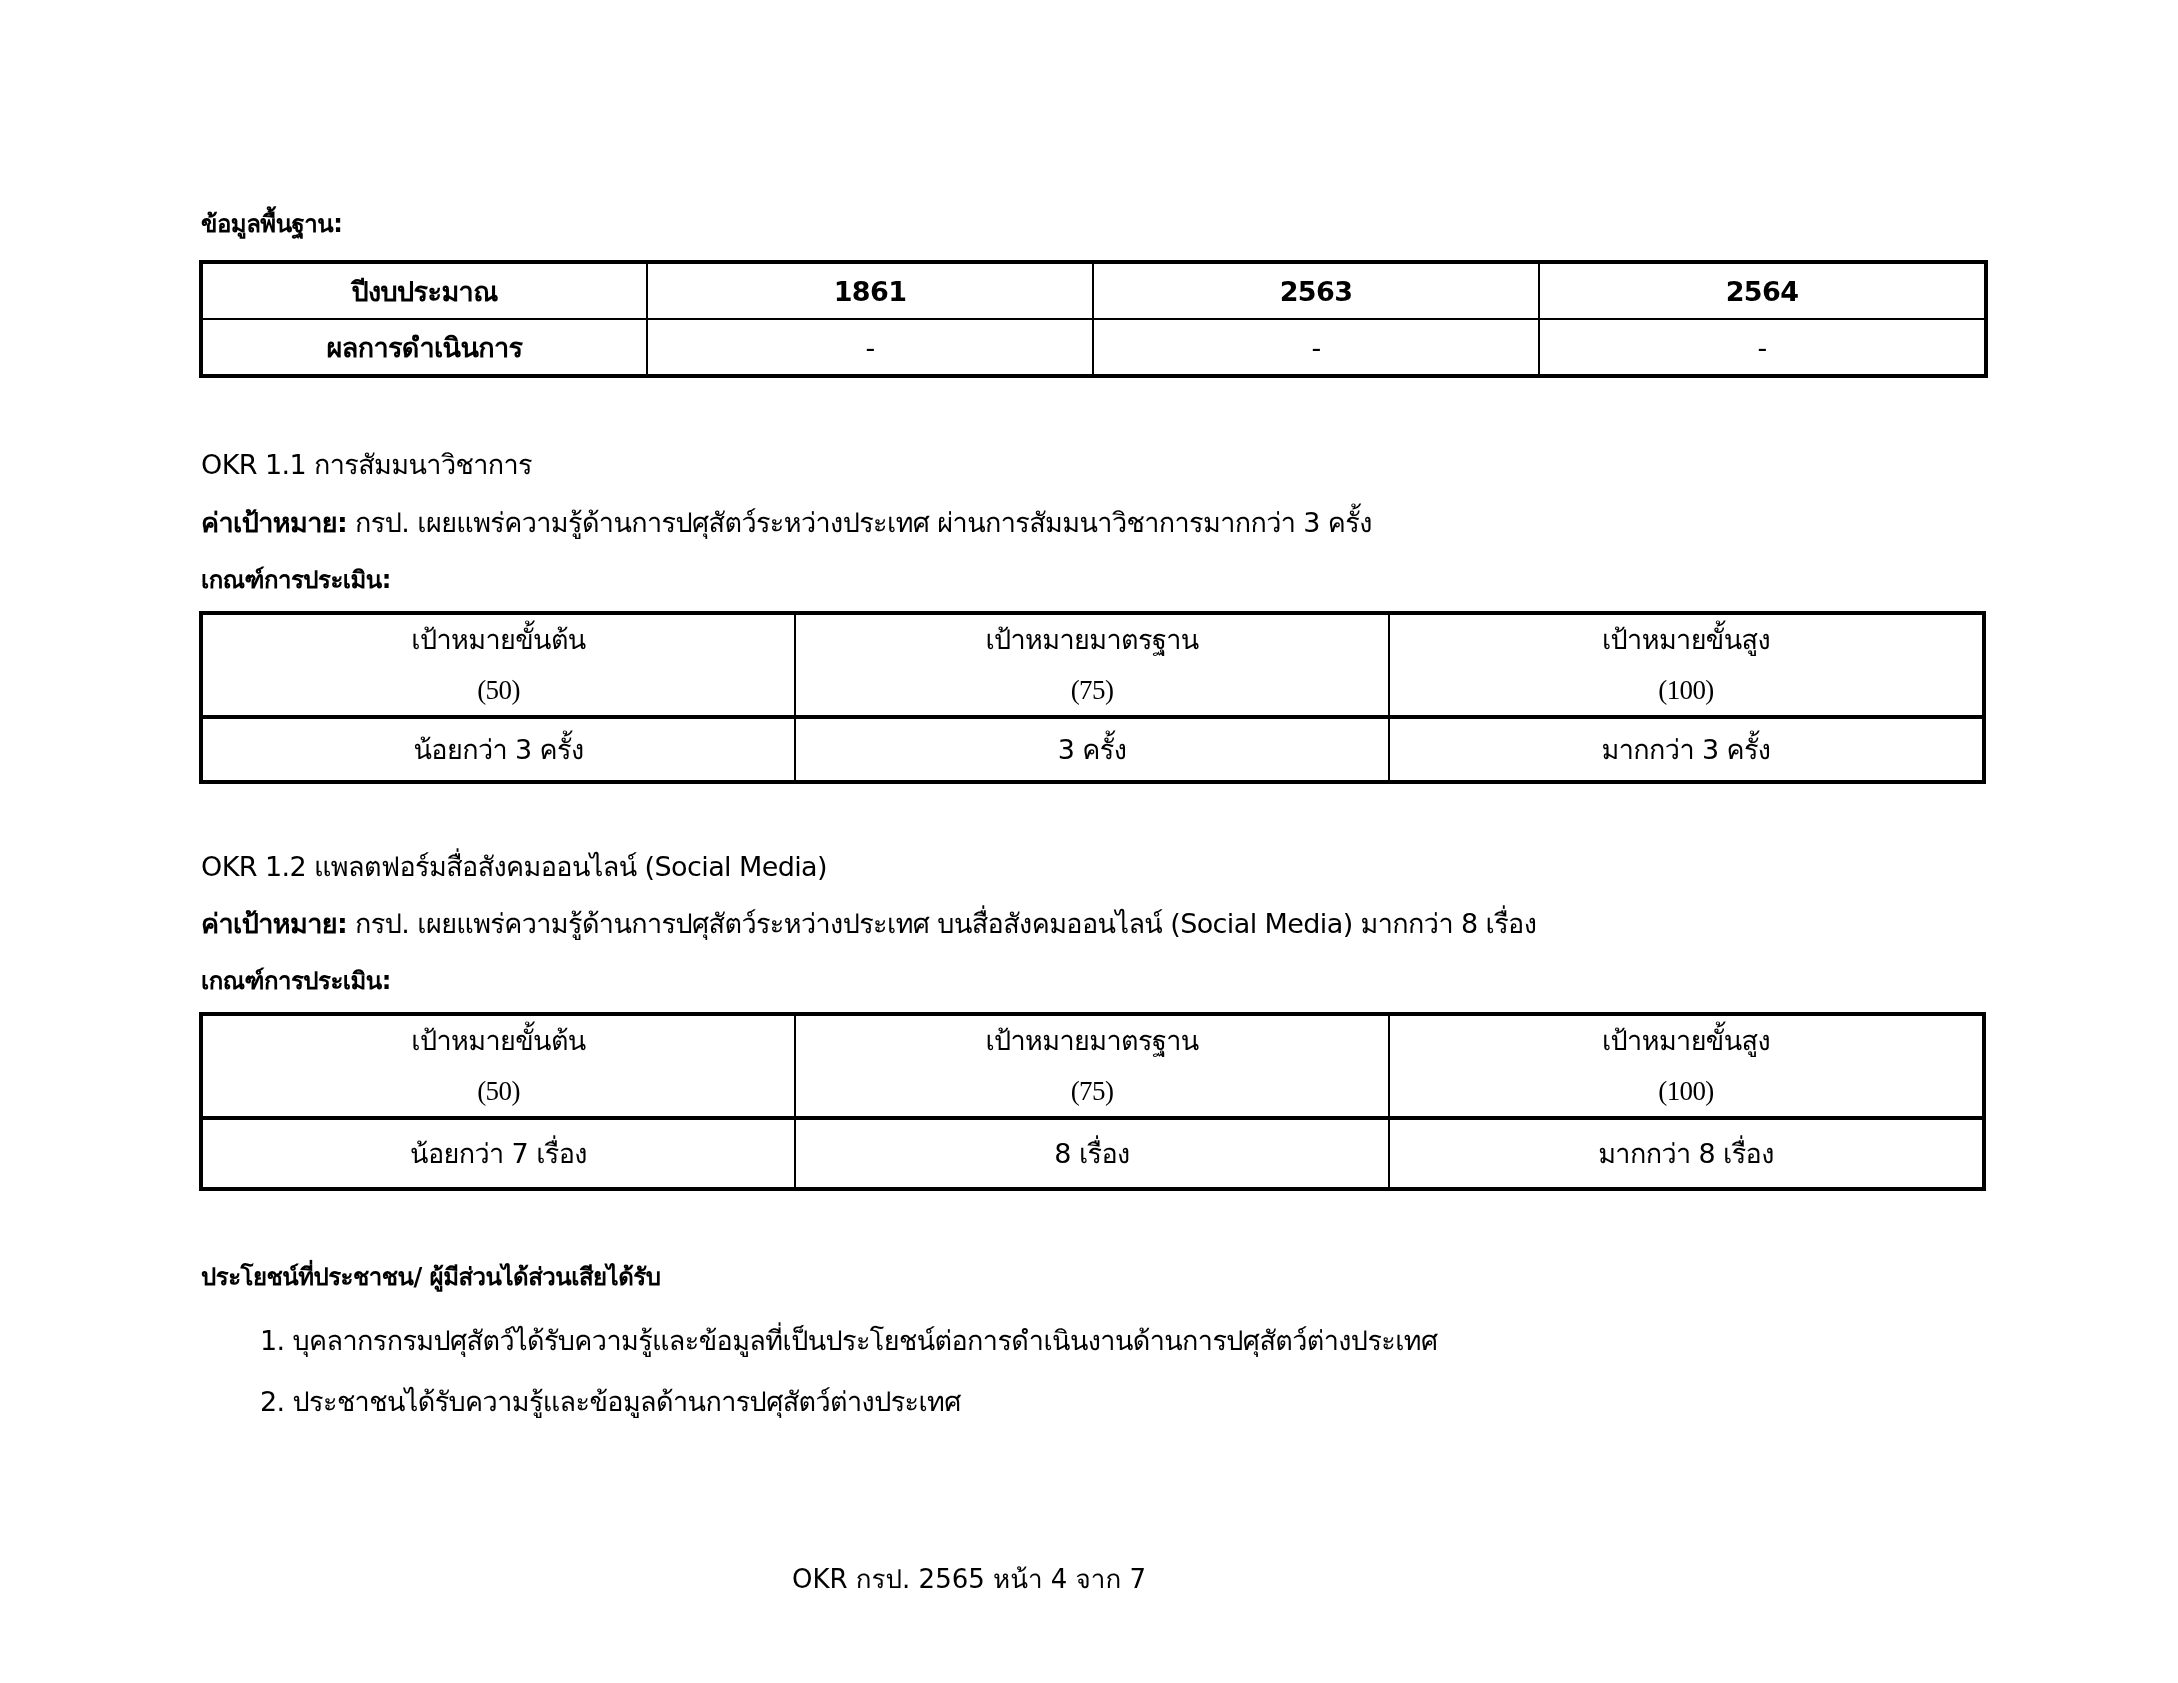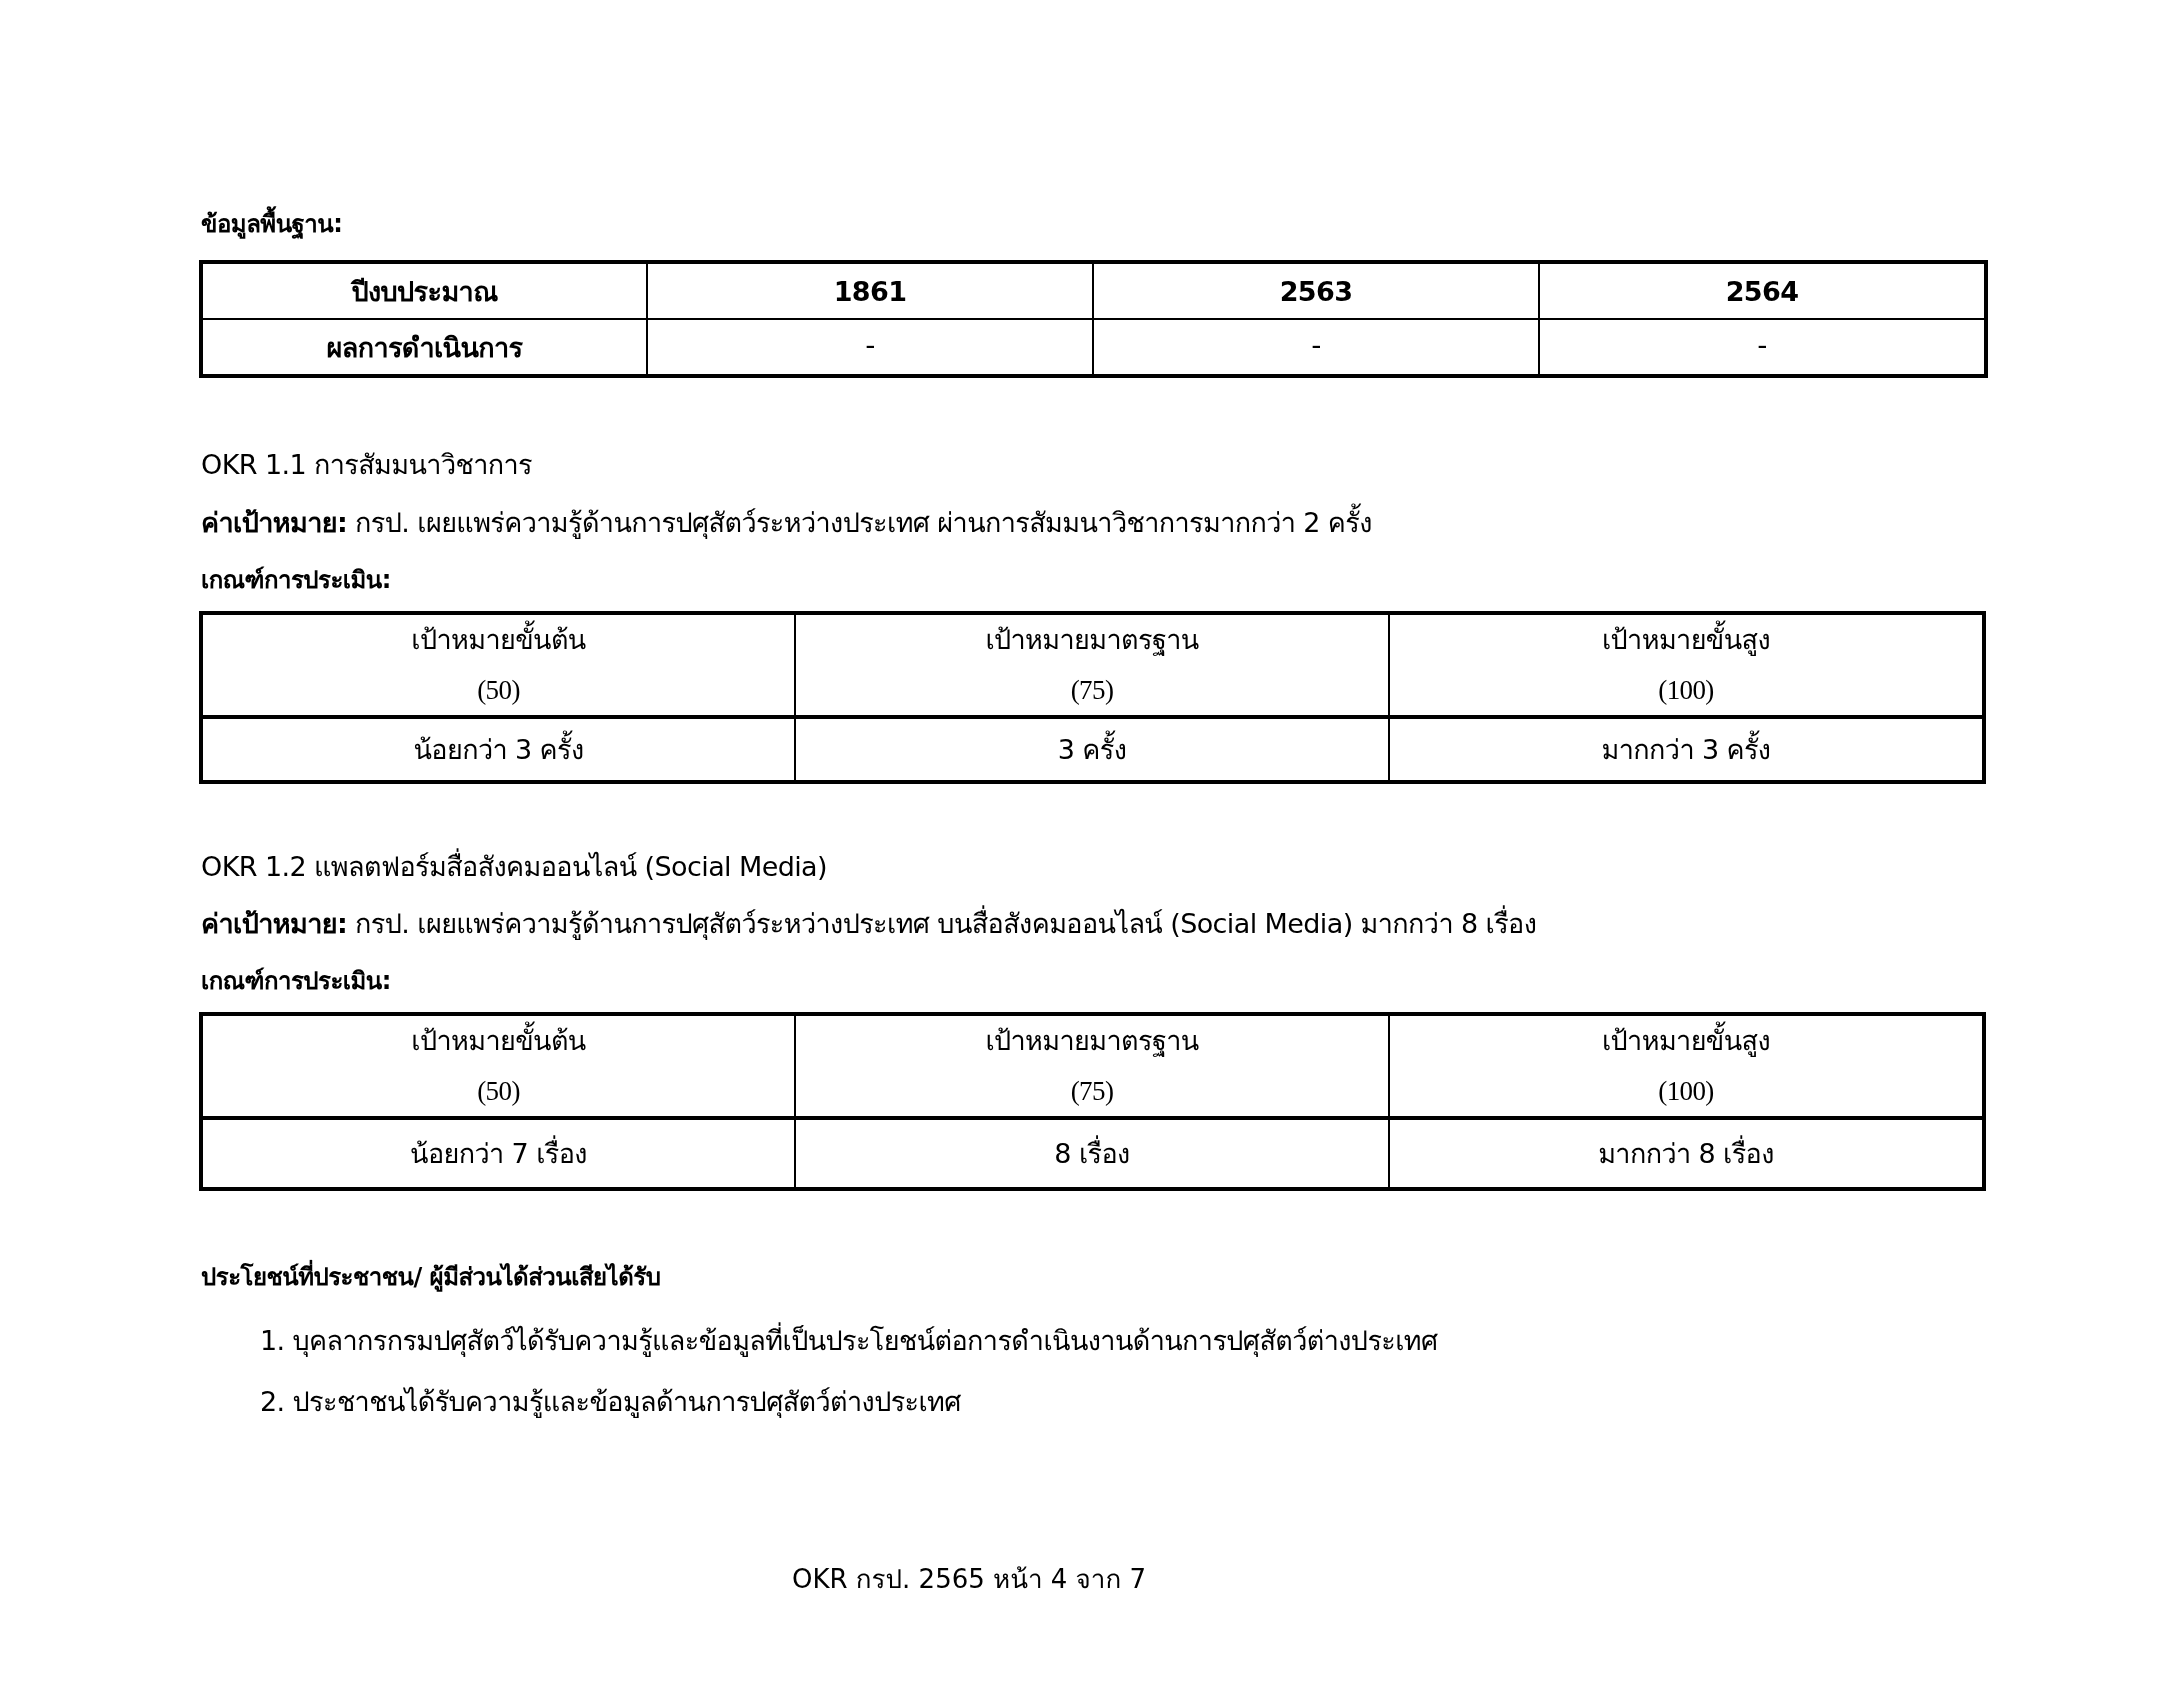--- a/index.html
+++ b/index.html
@@ -38,32 +38,32 @@
       <col style="width:446px">
       <col style="width:447px">
     </colgroup>
   <tbody>
       <tr style="height:57px;">
     <td class="bold">ปีงบประมาณ</td>
     <td class="bold">1861</td>
     <td class="bold">2563</td>
     <td class="bold">2564</td>
   </tr>
-  <tr style="height:57px;font-family:Liberation Mono, monospace;">
+  <tr style="height:57px;">
     <td class="bold">ผลการดำเนินการ</td>
     <td>-</td>
     <td>-</td>
     <td>-</td>
   </tr>
 </tbody>
   </table>
 
 <div class="abs body-text" style="left:201px; top:447px;">OKR 1.1 การสัมมนาวิชาการ</div>
 <div class="abs body-text" style="left:201px; top:505px; white-space:nowrap;">
-  <span class="label-bold">ค่าเป้าหมาย:</span><span> กรป. เผยแพร่ความรู้ด้านการปศุสัตว์ระหว่างประเทศ ผ่านการสัมมนาวิชาการมากกว่า 2 ครั้ง</span>
+  <span class="label-bold">ค่าเป้าหมาย:</span><span> กรป. เผยแพร่ความรู้ด้านการปศุสัตว์ระหว่างประเทศ ผ่านการสัมมนาวิชาการมากกว่า 3 ครั้ง</span>
 </div>
 <div class="abs heading" style="left:201px; top:562px;">เกณฑ์การประเมิน:</div>
 
 <table class="grid" style="left:199px; top:611px; width:1783px;">
   <colgroup>
       <col style="width:594px">
       <col style="width:594px">
       <col style="width:595px">
     </colgroup>
   <tbody>

